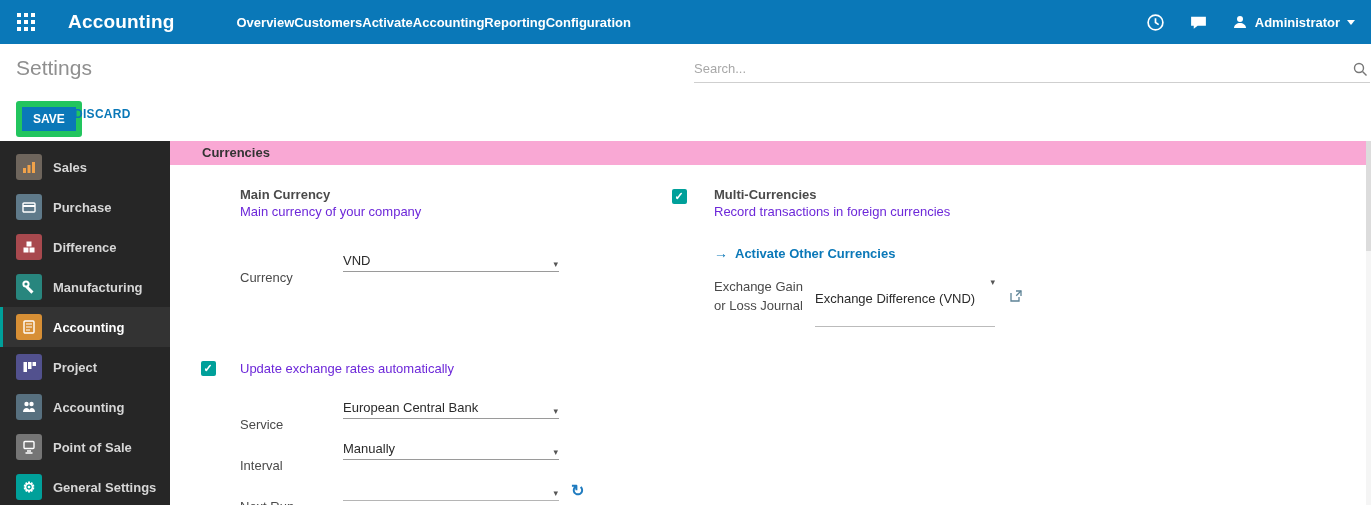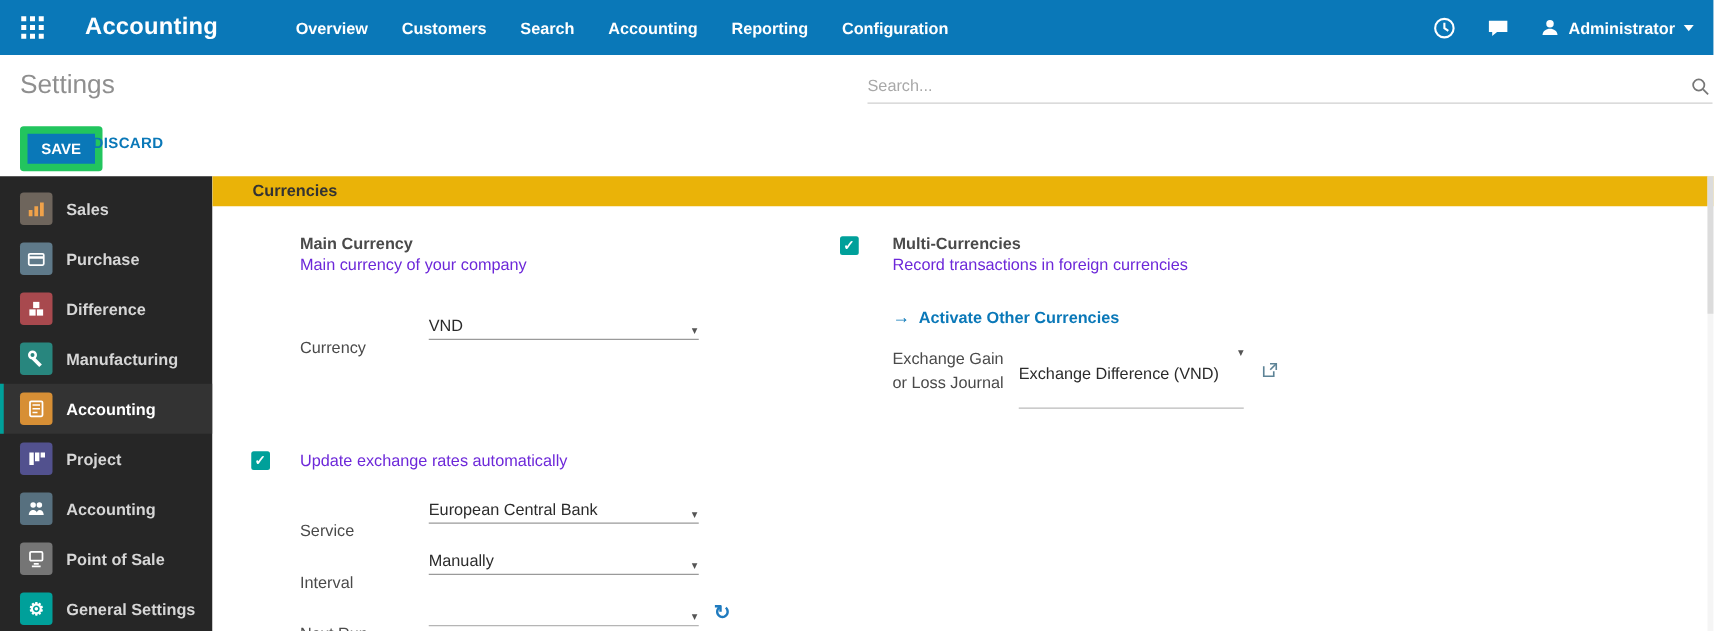--- a/index.html
+++ b/index.html
@@ -5,21 +5,21 @@
   * { margin:0; padding:0; box-sizing:border-box; }
   html,body { background:#fff; }
   body { font-family:"Liberation Sans", sans-serif; }
   #screen { position:relative; width:1371px; height:505px; overflow:hidden; background:#fff; }
 
   
   .topbar { position:absolute; top:0; left:0; width:1371px; height:44px; background:#0a78b8; display:flex; align-items:center; color:#fff; }
   .apps-grid { width:19px; height:19px; margin-left:17px; display:grid; grid-template-columns:repeat(3,4px); grid-template-rows:repeat(3,4px); gap:3px; cursor:pointer; }
   .apps-grid span { width:4px; height:4px; background:#fff; }
   .app-title { margin-left:32px; font-size:19px; font-weight:bold; letter-spacing:.2px; cursor:pointer; }
-  .topnav { margin-left:62px; display:flex; gap:27px; font-size:13px; font-weight:600; }
+  .topnav { margin-left:62px; display:flex; font-size:13px; font-weight:600; }
   .topnav span { cursor:pointer; }
   .top-right { margin-left:auto; display:flex; align-items:center; gap:24px; margin-right:16px; }
   .top-icon { display:inline-flex; align-items:center; cursor:pointer; }
   .user-menu { display:flex; align-items:center; gap:7px; font-size:13px; font-weight:600; cursor:pointer; }
   .caret-w { width:0; height:0; border-left:4px solid transparent; border-right:4px solid transparent; border-top:5px solid #fff; display:inline-block; }
 
   
   .page-title { position:absolute; left:16px; top:56px; font-size:21px; color:#8f8f8f; }
   .searchbar { position:absolute; left:694px; top:56px; width:676px; height:27px; border-bottom:1px solid #cfcfcf; }
   .searchbar input { border:none; outline:none; width:640px; height:24px; font-size:13px; color:#444; font-family:"Liberation Sans",sans-serif; }
@@ -31,21 +31,21 @@
   .discard-btn { position:absolute; left:74px; top:107px; color:#0a78b8; font-size:12px; font-weight:600; cursor:pointer; letter-spacing:.3px; }
 
   
   .sidebar { position:absolute; left:0; top:141px; width:170px; height:364px; background:#262626; padding-top:6px; }
   .side-item { height:40px; display:flex; align-items:center; gap:11px; padding-left:13px; color:#d6d6d6; font-size:13px; font-weight:600; cursor:pointer; border-left:3px solid transparent; }
   .side-item.active { background:#333333; color:#fff; border-left:3px solid #00a09a; }
   .side-icon { width:26px; height:26px; border-radius:3px; display:inline-flex; align-items:center; justify-content:center; flex:0 0 26px; color:#fff; font-size:14px; }
 
   
   .content { position:absolute; left:170px; top:141px; width:1201px; height:364px; background:#fff; }
-  .section-bar { height:24px; background:#eab308; line-height:24px; padding-left:32px; font-size:13px; font-weight:bold; color:#333; }
+  .section-bar { height:24px; background:#f9a8d4; line-height:24px; padding-left:32px; font-size:13px; font-weight:bold; color:#333; }
   .vscroll { position:absolute; right:0; top:0; width:5px; height:364px; background:#f5f5f5; }
   .vscroll .thumb { position:absolute; top:0; left:0; width:5px; height:110px; background:#dcdcdc; }
 
   .blk-title { font-size:13px; font-weight:bold; color:#4a4a4a; }
   .blk-sub { font-size:13px; color:#6d28d9; margin-top:2px; }
 
   .checkbox { position:absolute; left:0; top:2px; width:15px; height:15px; background:#00a09a; border-radius:2px; cursor:pointer; }
   .checkbox::after { content:"\2713"; position:absolute; left:2.5px; top:0.5px; color:#fff; font-size:11px; font-weight:bold; }
 
   .field { position:relative; display:inline-block; border-bottom:1px solid #9a9a9a; height:19px; font-size:13px; color:#2b2b2b; }
@@ -95,21 +95,21 @@
         <span></span>
         <span></span>
         <span></span>
         <span></span>
         <span></span>
     </div>
     <div class="app-title">Accounting</div>
     <div class="topnav">
       <span>Overview</span>
       <span>Customers</span>
-      <span>Search</span>
+      <span>Activate</span>
       <span>Accounting</span>
       <span>Reporting</span>
       <span>Configuration</span>
     </div>
     <div class="top-right">
       <span class="top-icon">
         <svg width="19" height="19" viewBox="0 0 18 18">
             <circle cx="9" cy="9" r="7" fill="none" stroke="#fff" stroke-width="1.6"></circle>
             <path d="M9 5v4l3 2" fill="none" stroke="#fff" stroke-width="1.6"></path>
           </svg>

